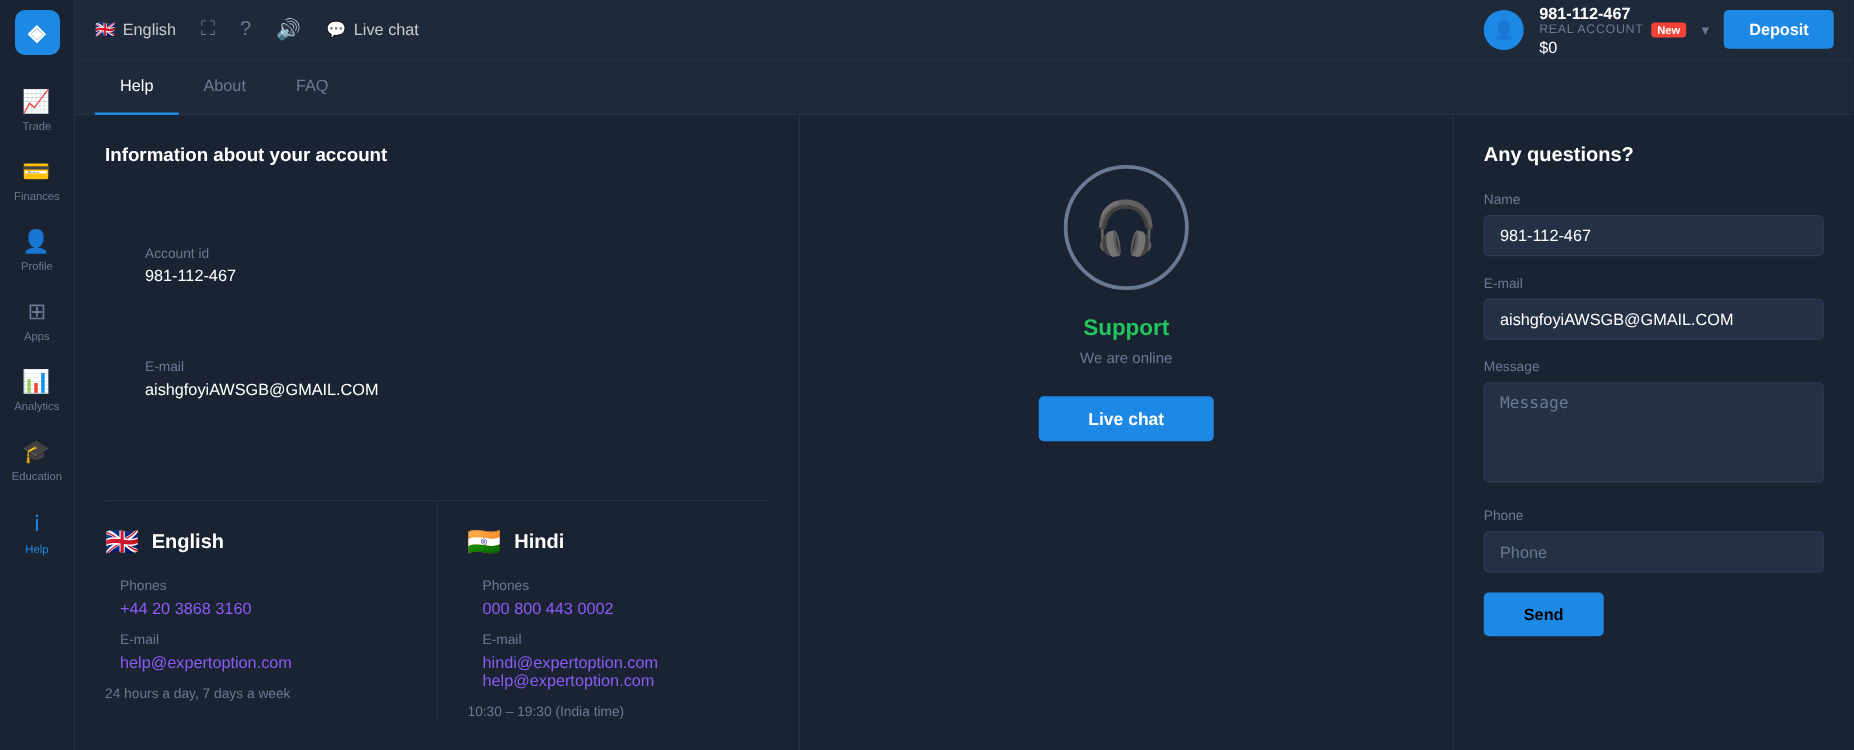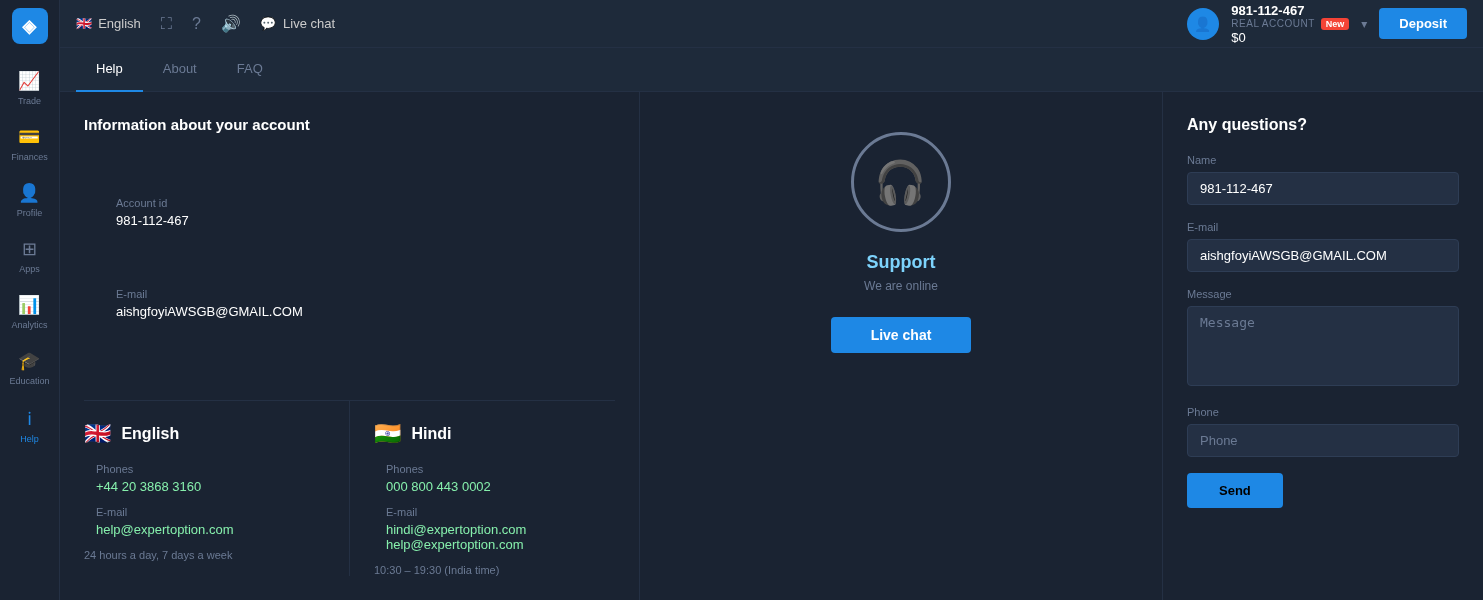--- a/index.html
+++ b/index.html
@@ -251,21 +251,21 @@
       margin-bottom: 12px;
       margin-left: 12px;
     }
     .contact-label {
       font-size: 11px;
       color: #6b7a94;
       margin-bottom: 4px;
     }
     .contact-value {
       font-size: 13px;
-      color: #86efac;
+      color: #8b5cf6;
     }
     .contact-note {
       font-size: 11px;
       color: #6b7a94;
       margin-top: 6px;
     }
 
     
     .middle-panel {
       flex: 1;
@@ -285,21 +285,21 @@
       justify-content: center;
       margin-bottom: 20px;
     }
     .headset-icon {
       font-size: 42px;
       color: #fff;
     }
     .support-title {
       font-size: 18px;
       font-weight: 600;
-      color: #7dd3fc;
+      color: #22c55e;
       margin-bottom: 6px;
     }
     .support-status {
       font-size: 12px;
       color: #6b7a94;
       margin-bottom: 24px;
       text-align: center;
     }
     .live-chat-btn {
       background: #1e88e5;

